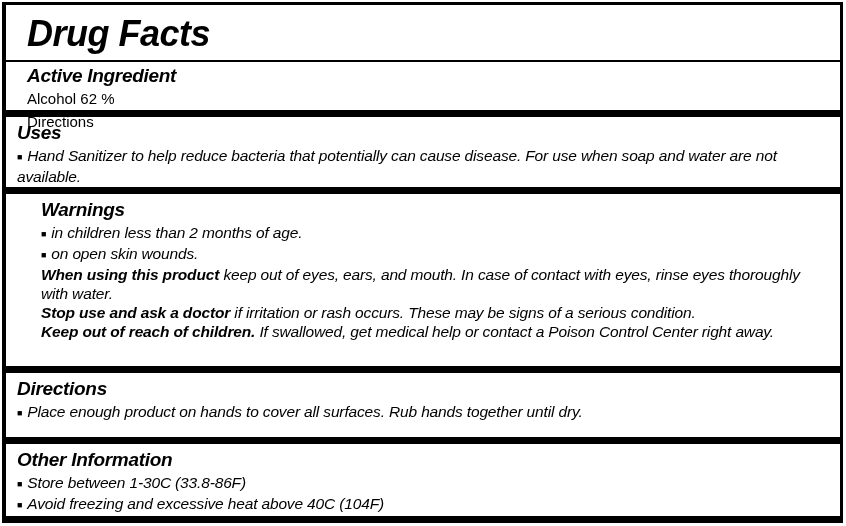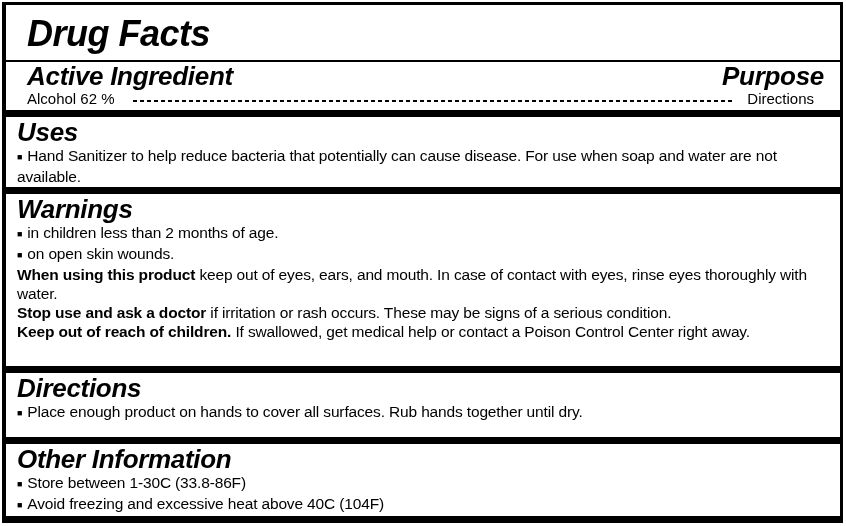--- a/index.html
+++ b/index.html
@@ -27,69 +27,70 @@
     font-weight:bold; font-style:italic;
     letter-spacing:-0.5px;
   }
   .rule-thin { height:2px; background:#000; flex:none; }
   .bar { height:7px; background:#000; flex:none; }
 
   
   .active-section { padding:1px 16px 2px 21px; height:48px; }
   .heads-row { display:flex; justify-content:space-between; align-items:baseline; }
   .h-big {
-    font-size:26px; line-height:26px;
+    font-size:19px; line-height:26px;
     font-weight:bold; font-style:italic;
     letter-spacing:-0.3px;
   }
   .vals-row {
     display:flex; align-items:baseline;
     font-size:15px; line-height:19px;
     padding:0 10px 0 0;
+    flex-direction:column;
   }
   .leader {
     flex:1; height:2px; align-self:center;
     margin:4px 14px 0 18px;
     background:repeating-linear-gradient(90deg,#000 0 4px,transparent 4px 7px);
   }
 
   
   .sec { padding:2px 12px 1px 11px; }
   .sec .h-big { line-height:27px; display:block; }
   .line {
     font-size:15.5px; line-height:19px;
     letter-spacing:-0.15px;
+    font-style:italic;
   }
   .blt {
     display:inline-block;
     font-size:9px; line-height:19px;
     vertical-align:1px;
     margin-right:5px;
   }
   .line b { font-weight:bold; }
   .sec-uses { height:73px; }
-  .sec-warnings { height:181px; }
+  .sec-warnings { height:181px;margin-left:24px; }
   .sec-directions { height:67px; }
   .sec-other { flex:1; }
 </style>
 </head>
 <body>
 
 <div class="label">
 
   <div class="title-section">
     <span class="title-text">Drug Facts</span>
   </div>
 
   <div class="rule-thin"></div>
 
   <div class="active-section">
     <div class="heads-row">
       <span class="h-big">Active Ingredient</span>
-      <span class="h-big">Purpose</span>
     </div>
     <div class="vals-row">
       <span>Alcohol 62 %</span>
       <span class="leader"></span>
       <span>Directions</span>
     </div>
   </div>
 
   <div class="bar"></div>
 

